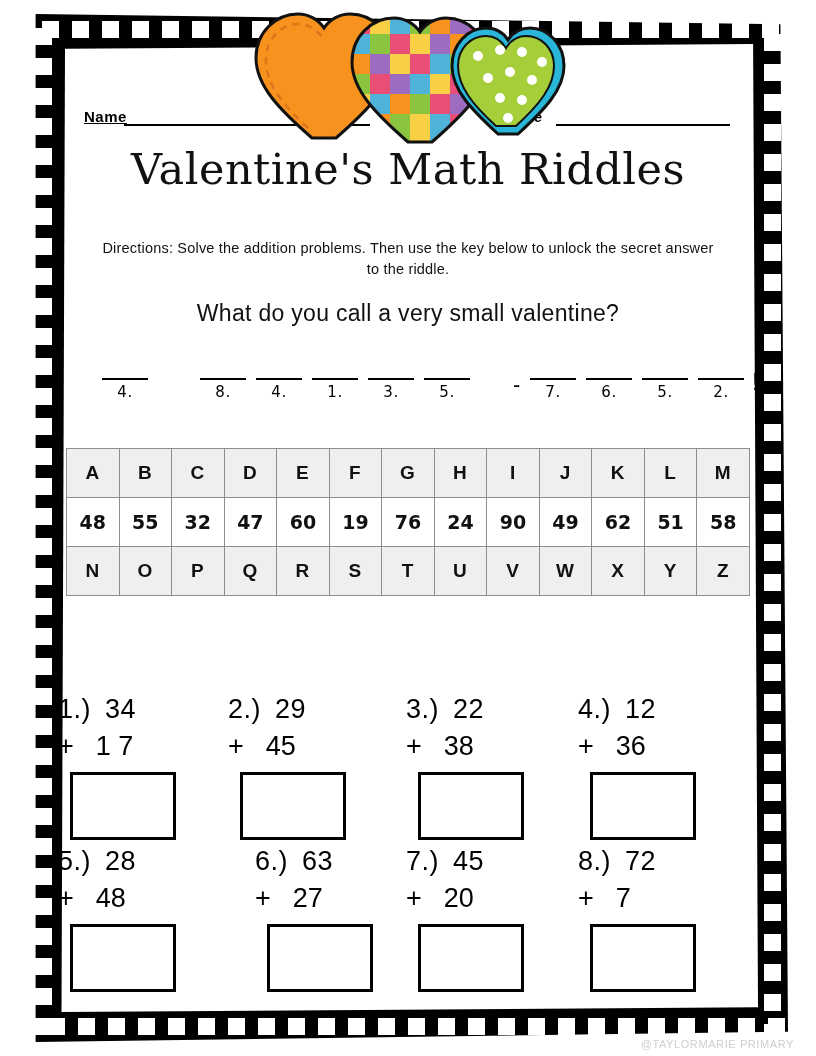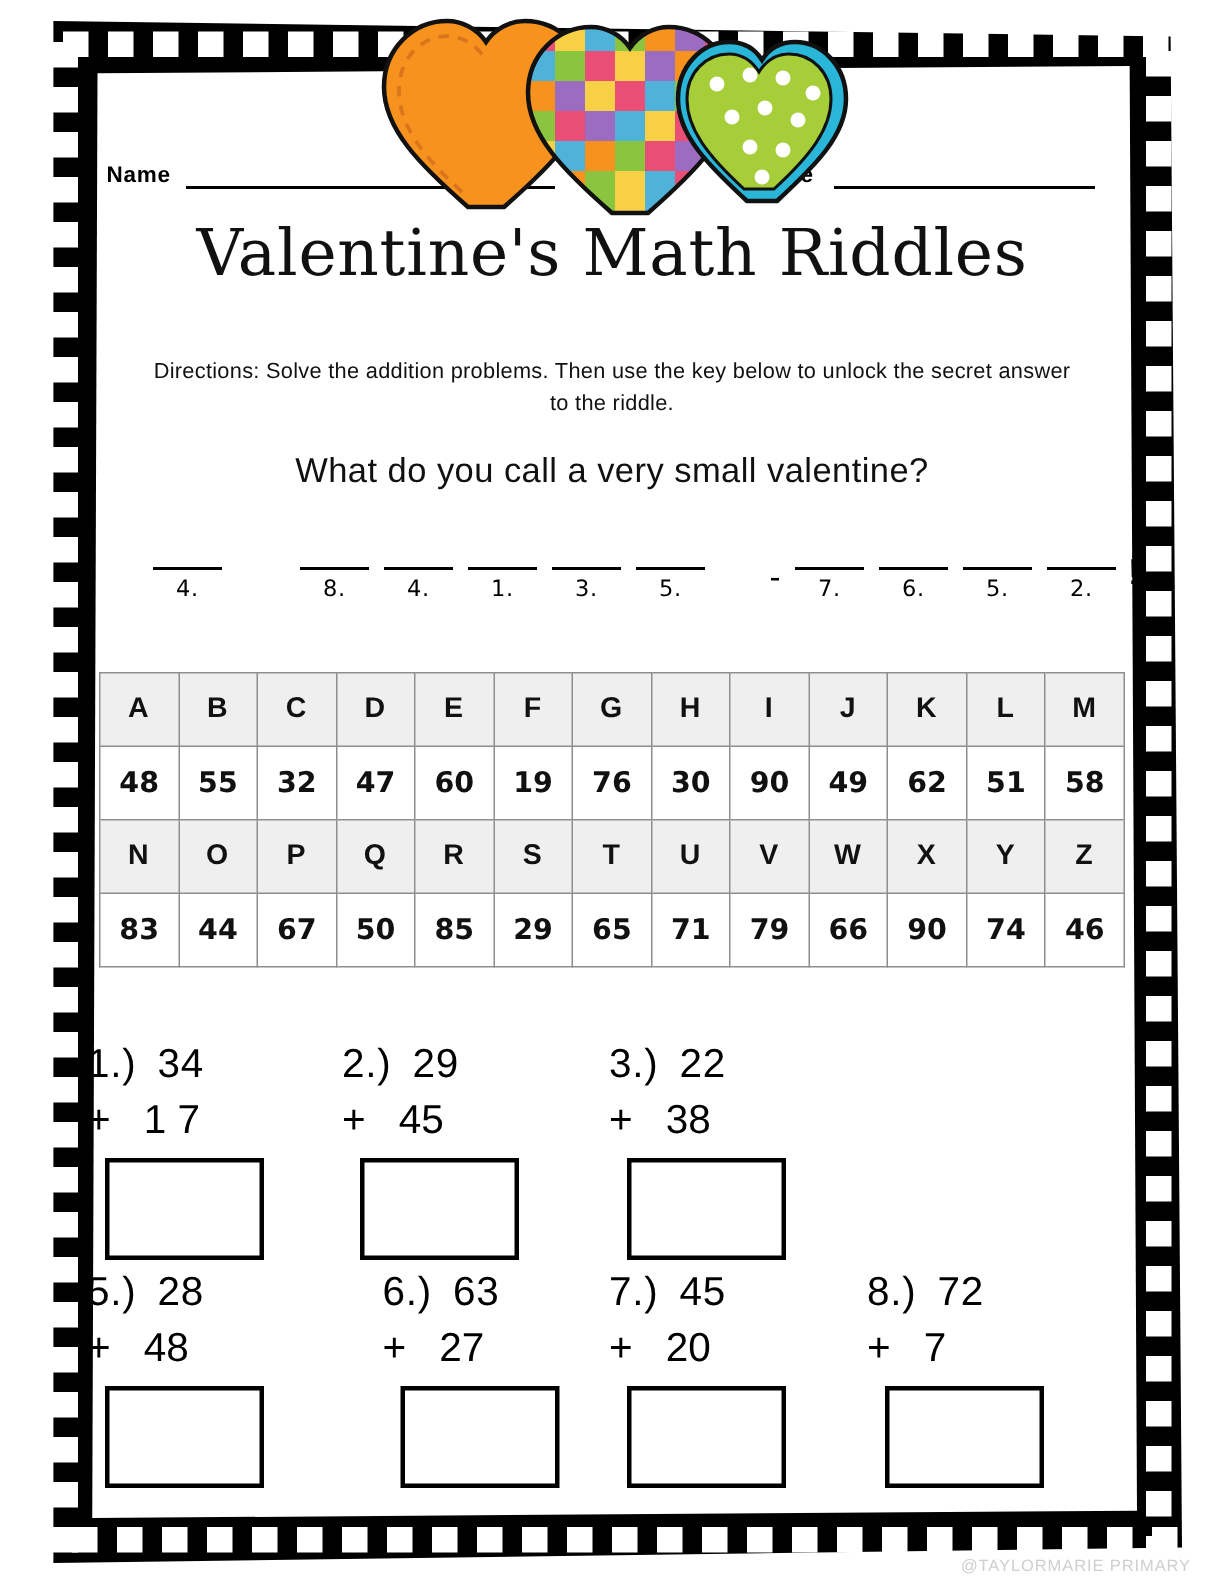--- a/index.html
+++ b/index.html
@@ -442,21 +442,21 @@
         <circle cx="250" cy="98" r="5"></circle>
         <circle cx="272" cy="100" r="5"></circle>
       <circle cx="258" cy="118" r="5"></circle>
     </g>
   </g>
 </svg>
 
 <div class="content">
 
   <div class="name-date-row">
-    <span class="nd-label" style="left:3px;">Name</span>
+    <span class="nd-label" style="left:16px;text-decoration:underline;">Name</span>
     <span class="nd-line" style="left:56px; width:246px;"></span>
     <span class="nd-label" style="left:440px;">Date</span>
     <span class="nd-line" style="left:488px; width:174px;"></span>
   </div>
 
   <div class="title">Valentine's Math Riddles</div>
 
   <div class="directions">Directions: Solve the addition problems. Then use the key below to unlock the secret answer to the riddle.</div>
 
   <div class="riddle">What do you call a very small valentine?</div>
@@ -530,21 +530,21 @@
           <td>M</td>
         </tr>
       <tr class="values" id="key-row1-values">
           <td>48</td>
           <td>55</td>
           <td>32</td>
           <td>47</td>
           <td>60</td>
           <td>19</td>
           <td>76</td>
-          <td>30</td>
+          <td>24</td>
           <td>90</td>
           <td>49</td>
           <td>62</td>
           <td>51</td>
           <td>58</td>
         </tr>
       <tr class="letters" id="key-row2-letters">
           <td>N</td>
           <td>O</td>
           <td>P</td>
@@ -552,55 +552,45 @@
           <td>R</td>
           <td>S</td>
           <td>T</td>
           <td>U</td>
           <td>V</td>
           <td>W</td>
           <td>X</td>
           <td>Y</td>
           <td>Z</td>
         </tr>
-      <tr class="values" id="key-row2-values">
-          <td>83</td>
-          <td>44</td>
-          <td>67</td>
-          <td>50</td>
-          <td>85</td>
-          <td>29</td>
-          <td>65</td>
-          <td>71</td>
-          <td>79</td>
-          <td>66</td>
-          <td>90</td>
-          <td>74</td>
-          <td>46</td>
-        </tr>
     </tbody>
   </table>
 
   <div class="problems">
     <div class="prob-row" id="prob-row-1">
         <div class="problem" style="left: 0px;">
           <div class="prob-top"><span class="prob-label">1.)</span><span class="prob-a">34</span></div>
           <div class="prob-bottom"><span class="plus">+</span><span class="prob-b">1 7</span></div>
           <div class="answer-box"></div>
         </div>
         <div class="problem" style="left: 170px;">
           <div class="prob-top"><span class="prob-label">2.)</span><span class="prob-a">29</span></div>
           <div class="prob-bottom"><span class="plus">+</span><span class="prob-b">45</span></div>
           <div class="answer-box"></div>
         </div>
         <div class="problem" style="left: 348px;">
           <div class="prob-top"><span class="prob-label">3.)</span><span class="prob-a">22</span></div>
           <div class="prob-bottom"><span class="plus">+</span><span class="prob-b">38</span></div>
           <div class="answer-box"></div>
         </div>
+        <div class="problem" style="left: 520px;">
+          <div class="prob-top"><span class="prob-label">4.)</span><span class="prob-a">12</span></div>
+          <div class="prob-bottom"><span class="plus">+</span><span class="prob-b">36</span></div>
+          <div class="answer-box"></div>
+        </div>
       </div>
     <div class="prob-row" id="prob-row-2">
         <div class="problem" style="left: 0px;">
           <div class="prob-top"><span class="prob-label">5.)</span><span class="prob-a">28</span></div>
           <div class="prob-bottom"><span class="plus">+</span><span class="prob-b">48</span></div>
           <div class="answer-box"></div>
         </div>
         <div class="problem" style="left: 170px; margin-left: 27px;">
           <div class="prob-top"><span class="prob-label">6.)</span><span class="prob-a">63</span></div>
           <div class="prob-bottom"><span class="plus">+</span><span class="prob-b">27</span></div>

